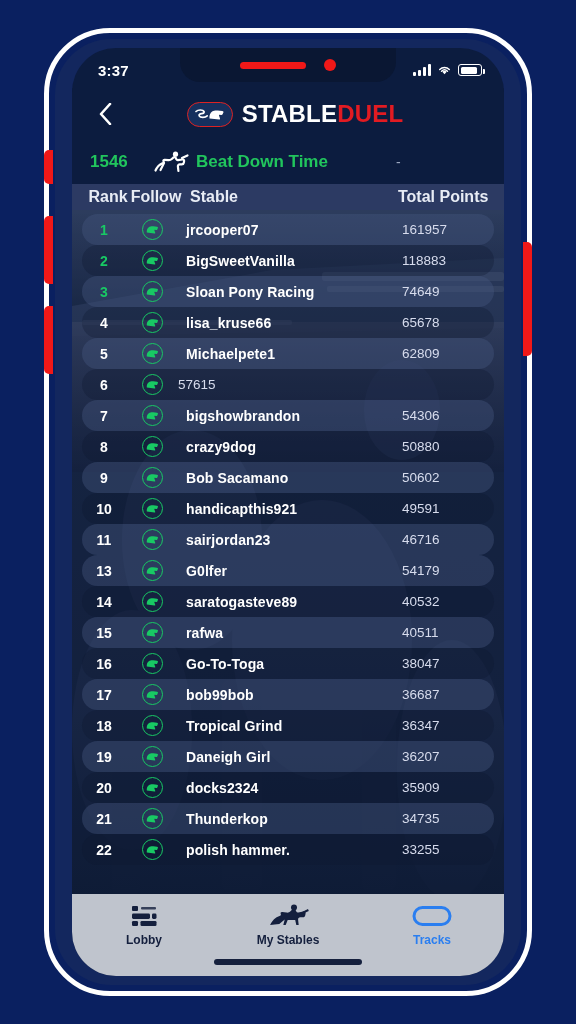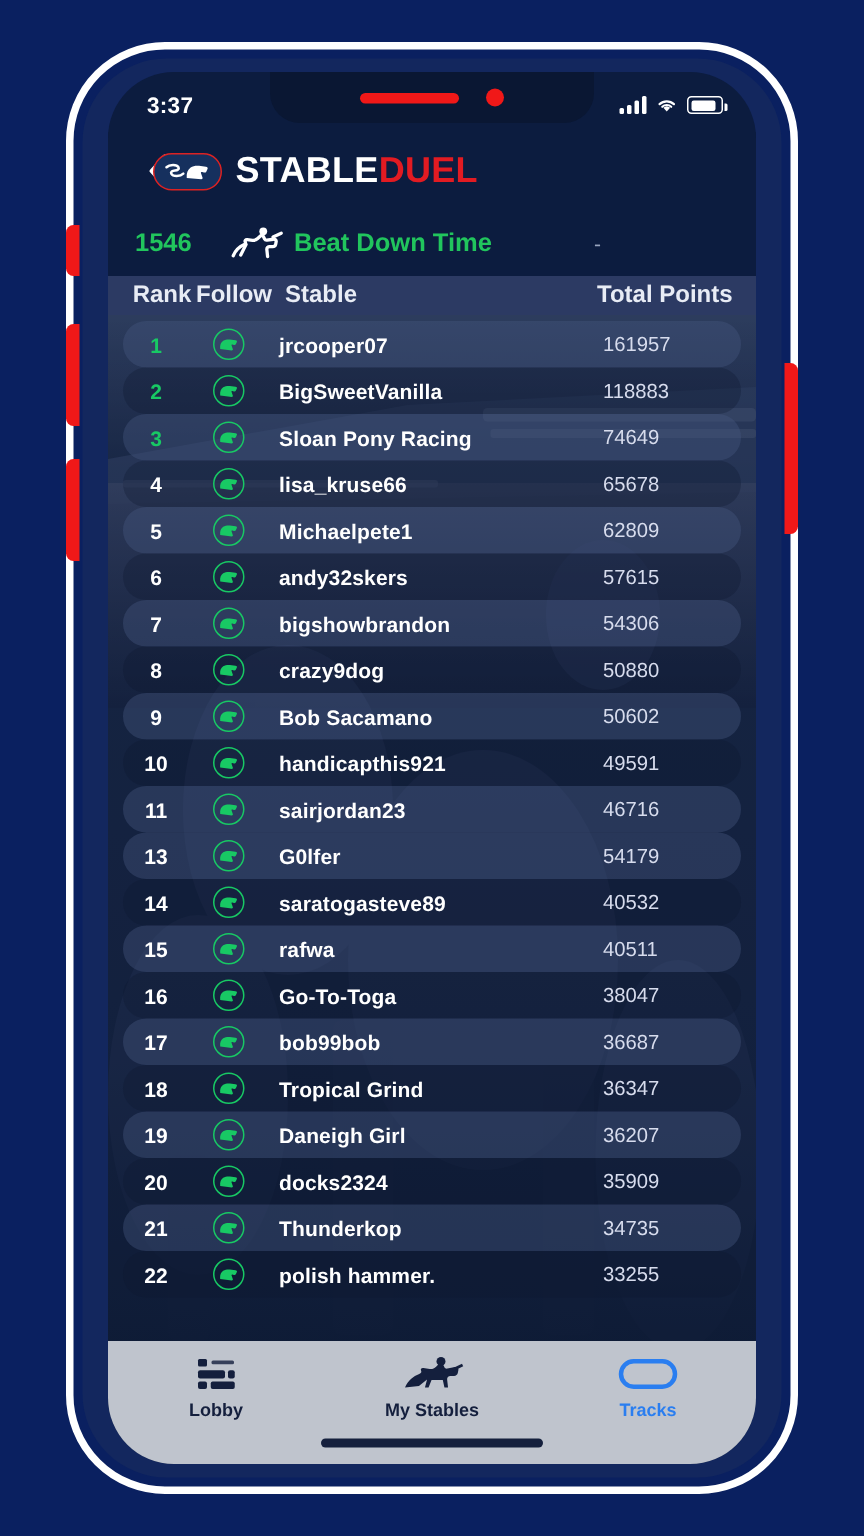--- a/index.html
+++ b/index.html
@@ -74,21 +74,21 @@
   .app-header {
     position: absolute; top: 40px; left: 0; width: 100%; height: 52px;
     display: flex; align-items: center; z-index: 15; padding: 0 16px;
     background: #0c1c3f;
   }
   .back-btn {
     width: 34px; height: 34px; display: flex; align-items: center; justify-content: center;
     color: #fff; flex: none;
   }
   .back-btn svg { display:block; }
-  .logo-wrap { flex: 1; display: flex; align-items: center; gap: 9px; margin-left: -20px; }
+  .logo-wrap { flex: 1; display: flex; align-items: center; justify-content: center; gap: 9px; margin-left: -20px; }
   .logo-badge {
     width: 46px; height: 25px; border-radius: 13px;
     background: #16305e; border: 1.6px solid #d22; position: relative;
     display: flex; align-items: center; justify-content: center;
   }
   .logo-badge svg { display:block; }
   .logo-text { font-size: 24px; font-weight: 800; letter-spacing: .2px; line-height: 1; }
   .logo-text .w { color: #ffffff; }
   .logo-text .r { color: #e21b22; }
 
@@ -344,21 +344,20 @@
           </div>
           <div class="row plain">
             <div class="r-rank">6</div>
             <div class="r-follow">
               <span class="follow-circle">
                 <svg width="13" height="11" viewBox="0 0 13 11" fill="#18c964">
                   <path d="M.8 8.6 C.5 6.2 1.2 4.3 2.8 3.2 C4.1 2.3 5.7 2.2 7.3 2.3 l3.7 .5 c .8 .1 1.2 .6 .9 1.2 l-.6 1.4 c-.3 .6 -.8 .8 -1.4 .6 l-.9-.3 c-.5-.2-.8 .2 -.6 .7 l.8 2.3 c .2 .5 -.1 .9 -.7 .9 Z"></path>
                 </svg>
               </span>
             </div>
-            <div class="r-stable">andy32skers</div>
             <div class="r-points">57615</div>
           </div>
           <div class="row alt">
             <div class="r-rank">7</div>
             <div class="r-follow">
               <span class="follow-circle">
                 <svg width="13" height="11" viewBox="0 0 13 11" fill="#18c964">
                   <path d="M.8 8.6 C.5 6.2 1.2 4.3 2.8 3.2 C4.1 2.3 5.7 2.2 7.3 2.3 l3.7 .5 c .8 .1 1.2 .6 .9 1.2 l-.6 1.4 c-.3 .6 -.8 .8 -1.4 .6 l-.9-.3 c-.5-.2-.8 .2 -.6 .7 l.8 2.3 c .2 .5 -.1 .9 -.7 .9 Z"></path>
                 </svg>
               </span>

